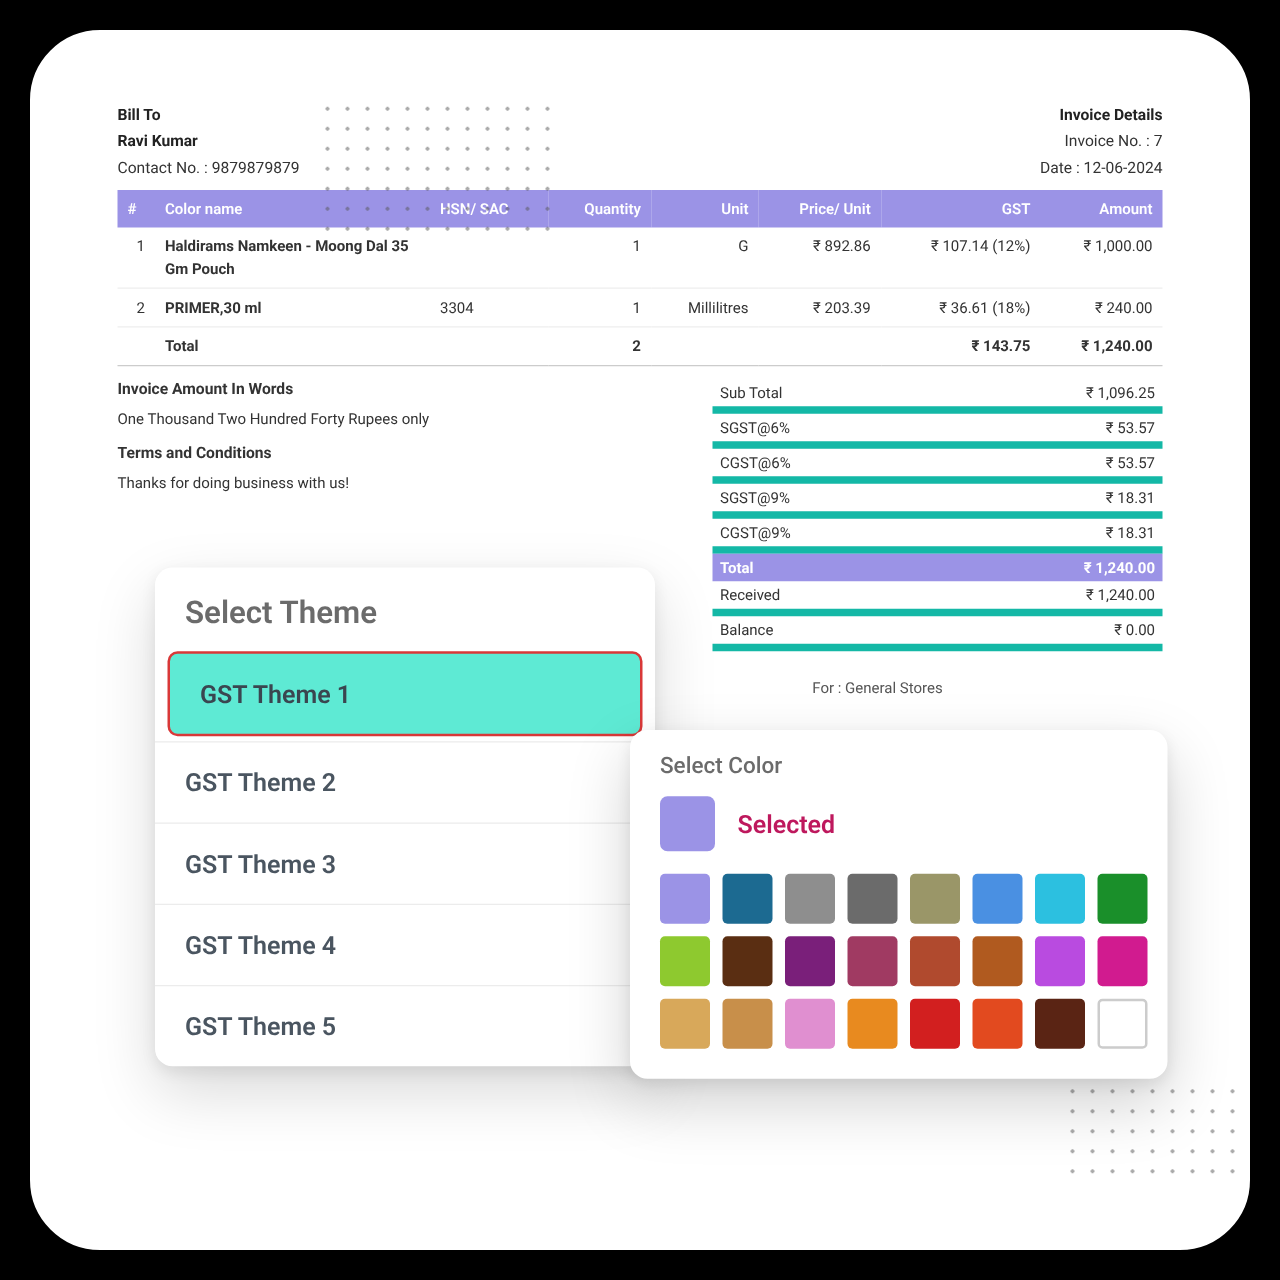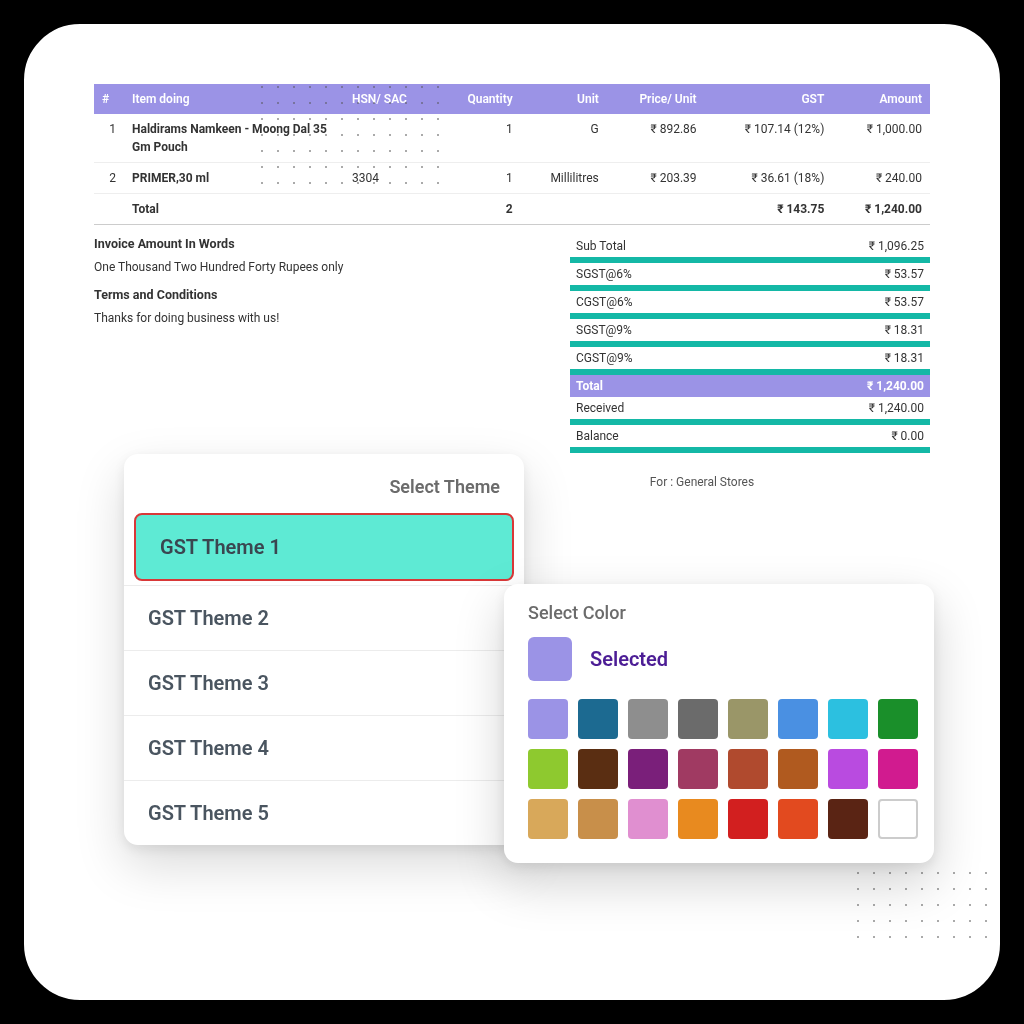--- a/index.html
+++ b/index.html
@@ -79,25 +79,24 @@
     left: 100px;
     top: 430px;
     width: 400px;
     background: #fff;
     border-radius: 14px;
     box-shadow: 0 20px 50px rgba(0,0,0,0.15), 0 4px 12px rgba(0,0,0,0.08);
     padding: 22px 0 0 0;
     z-index: 10;
   }
   .theme-card h3 {
-    font-size: 18px;
+    font-size: 25px;
     font-weight: 600;
     color: #6b6b6b;
     padding: 0 24px 16px 24px;
-    text-align: right;
   }
   .theme-item {
     padding: 20px 24px;
     font-size: 20px;
     font-weight: 600;
     color: #4a5560;
     border-top: 1px solid #ececec;
     cursor: pointer;
   }
   .theme-item.selected {
@@ -121,39 +120,51 @@
     z-index: 20;
   }
   .color-card h4 {
     font-size: 18px;
     font-weight: 500;
     color: #6b6b6b;
     margin-bottom: 14px;
   }
   .sel-row { display: flex; align-items: center; gap: 18px; margin-bottom: 18px; }
   .sel-sw { width: 44px; height: 44px; border-radius: 6px; }
-  .sel-lbl { font-size: 20px; font-weight: 600; color: #4c1d95; }
+  .sel-lbl { font-size: 20px; font-weight: 600; color: #be185d; }
   .swatches { display: grid; grid-template-columns: repeat(8, 40px); gap: 10px; }
   .sw { width: 40px; height: 40px; border-radius: 4px; cursor: pointer; }
   .sw.outline { border: 2px solid #ccc; background: #fff; }
 </style>
 </head>
 <body>
 
 <div class="frame">
   <div class="dots top"></div>
   <div class="dots bot"></div>
 
   <div class="invoice">
+    <div class="inv-head">
+      <div class="left">
+        <b>Bill To</b>
+        <b>Ravi Kumar</b>
+        <span>Contact No. : 9879879879</span>
+      </div>
+      <div class="right">
+        <b>Invoice Details</b>
+        <span>Invoice No. : 7</span>
+        <span>Date : 12-06-2024</span>
+      </div>
+    </div>
 
     <table class="items">
       <thead>
         <tr>
           <th style="width:30px">#</th>
-          <th style="width:220px">Item doing</th>
+          <th style="width:220px">Color name</th>
           <th>HSN/ SAC</th>
           <th class="ctr">Quantity</th>
           <th class="ctr">Unit</th>
           <th class="num">Price/ Unit</th>
           <th class="num">GST</th>
           <th class="num">Amount</th>
         </tr>
       </thead>
       <tbody id="items-body">
           <tr>

